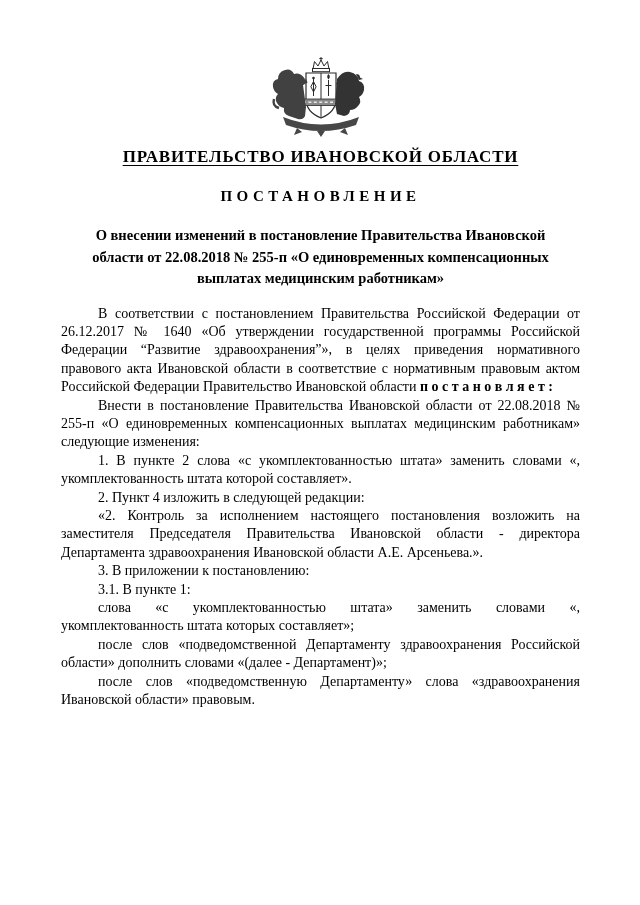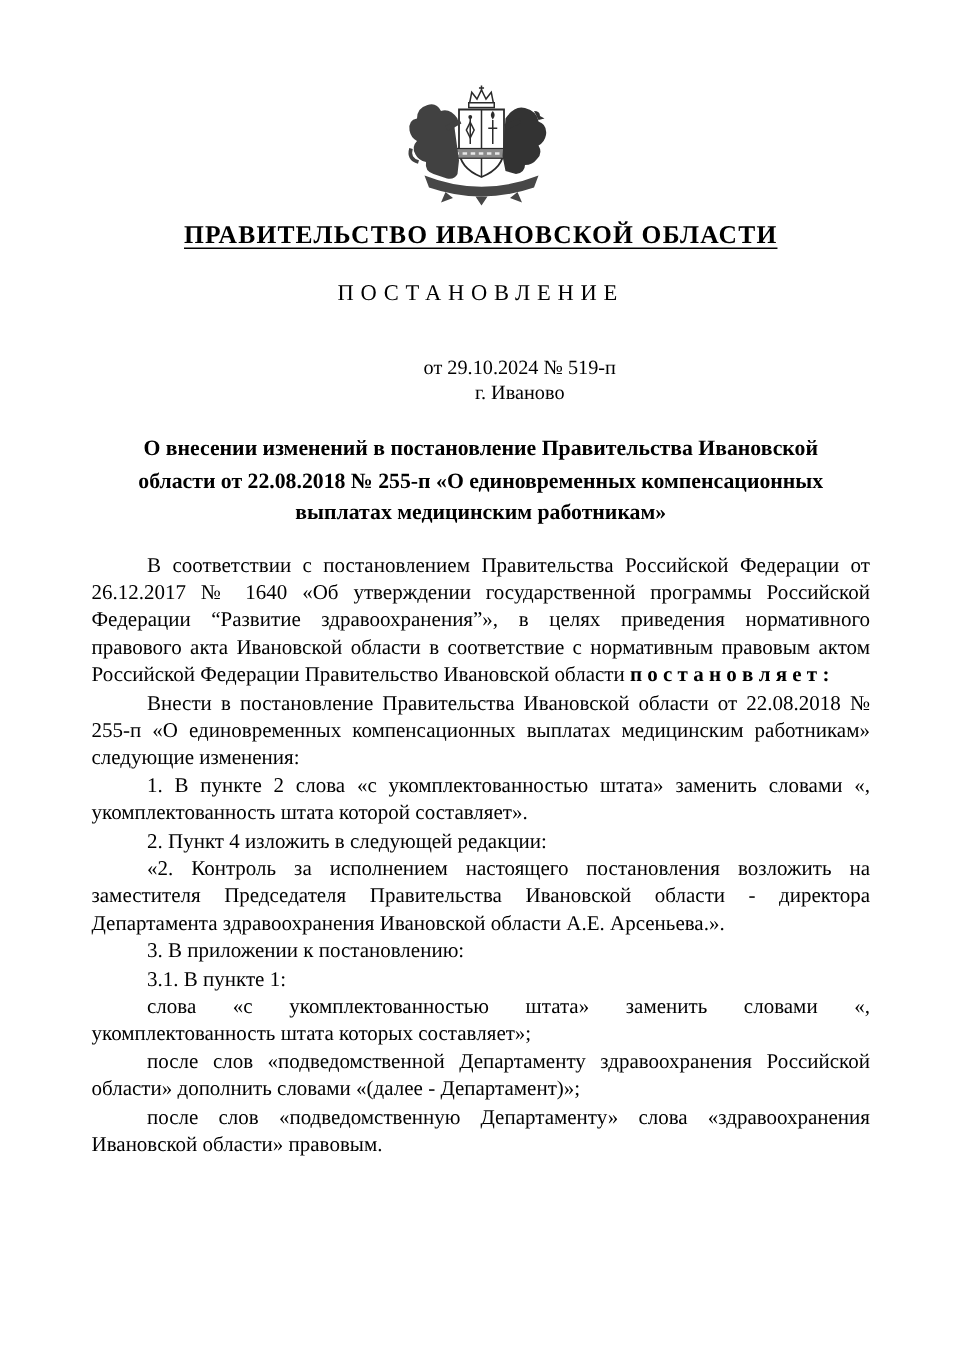--- a/index.html
+++ b/index.html
@@ -20,21 +20,21 @@
     text-align: center;
     font-size: 17px; font-weight: bold;
     letter-spacing: 0.8px;
     line-height: 21px;
     text-decoration: underline;
     text-underline-offset: 3px;
   }
   .doc-type {
     margin-top: 20px;
     text-align: center;
-    font-size: 15px; font-weight: normal;
+    font-size: 15px; font-weight: bold;
     letter-spacing: 4.5px;
     line-height: 19px;
   }
   .date-block {
     margin-top: 30px;
     text-align: center;
     font-size: 13.5px;
     line-height: 17px;
     transform: translateX(26px);
   }
@@ -91,24 +91,20 @@
 
       <path d="M20 61 q38 15 76 0 l-3 8 q-35 12 -70 0 z" fill="#474747"></path>
       <path d="M34 72 l-3 7 l8 -3 z M82 72 l3 7 l-8 -3 z M54 75 h8 l-4 6 z" fill="#474747"></path>
     </svg>
   </div>
 
   <h1 class="org-title">ПРАВИТЕЛЬСТВО ИВАНОВСКОЙ ОБЛАСТИ</h1>
 
   <h2 class="doc-type">ПОСТАНОВЛЕНИЕ</h2>
 
-  <div class="date-block">
-    <div>от 29.10.2024 № 519-п</div>
-    <div>г. Иваново</div>
-  </div>
 
   <div class="subject">О внесении изменений в постановление Правительства Ивановской области от 22.08.2018 № 255-п «О единовременных компенсационных выплатах медицинским работникам»</div>
 
   <div class="doc-body">
     <p><span>В соответствии с постановлением Правительства Российской Федерации от 26.12.2017 № 1640 «Об утверждении государственной программы Российской Федерации “Развитие здравоохранения”», в целях приведения нормативного правового акта Ивановской области в соответствие с нормативным правовым актом Российской Федерации Правительство Ивановской области </span><span class="enacts">п о с т а н о в л я е т :</span></p>
     <p>Внести в постановление Правительства Ивановской области от 22.08.2018 № 255-п «О единовременных компенсационных выплатах медицинским работникам» следующие изменения:</p>
     <p>1. В пункте 2 слова «с укомплектованностью штата» заменить словами «, укомплектованность штата которой составляет».</p>
     <p>2. Пункт 4 изложить в следующей редакции:</p>
     <p>«2. Контроль за исполнением настоящего постановления возложить на заместителя Председателя Правительства Ивановской области - директора Департамента здравоохранения Ивановской области А.Е. Арсеньева.».</p>
     <p>3. В  приложении к постановлению:</p>

